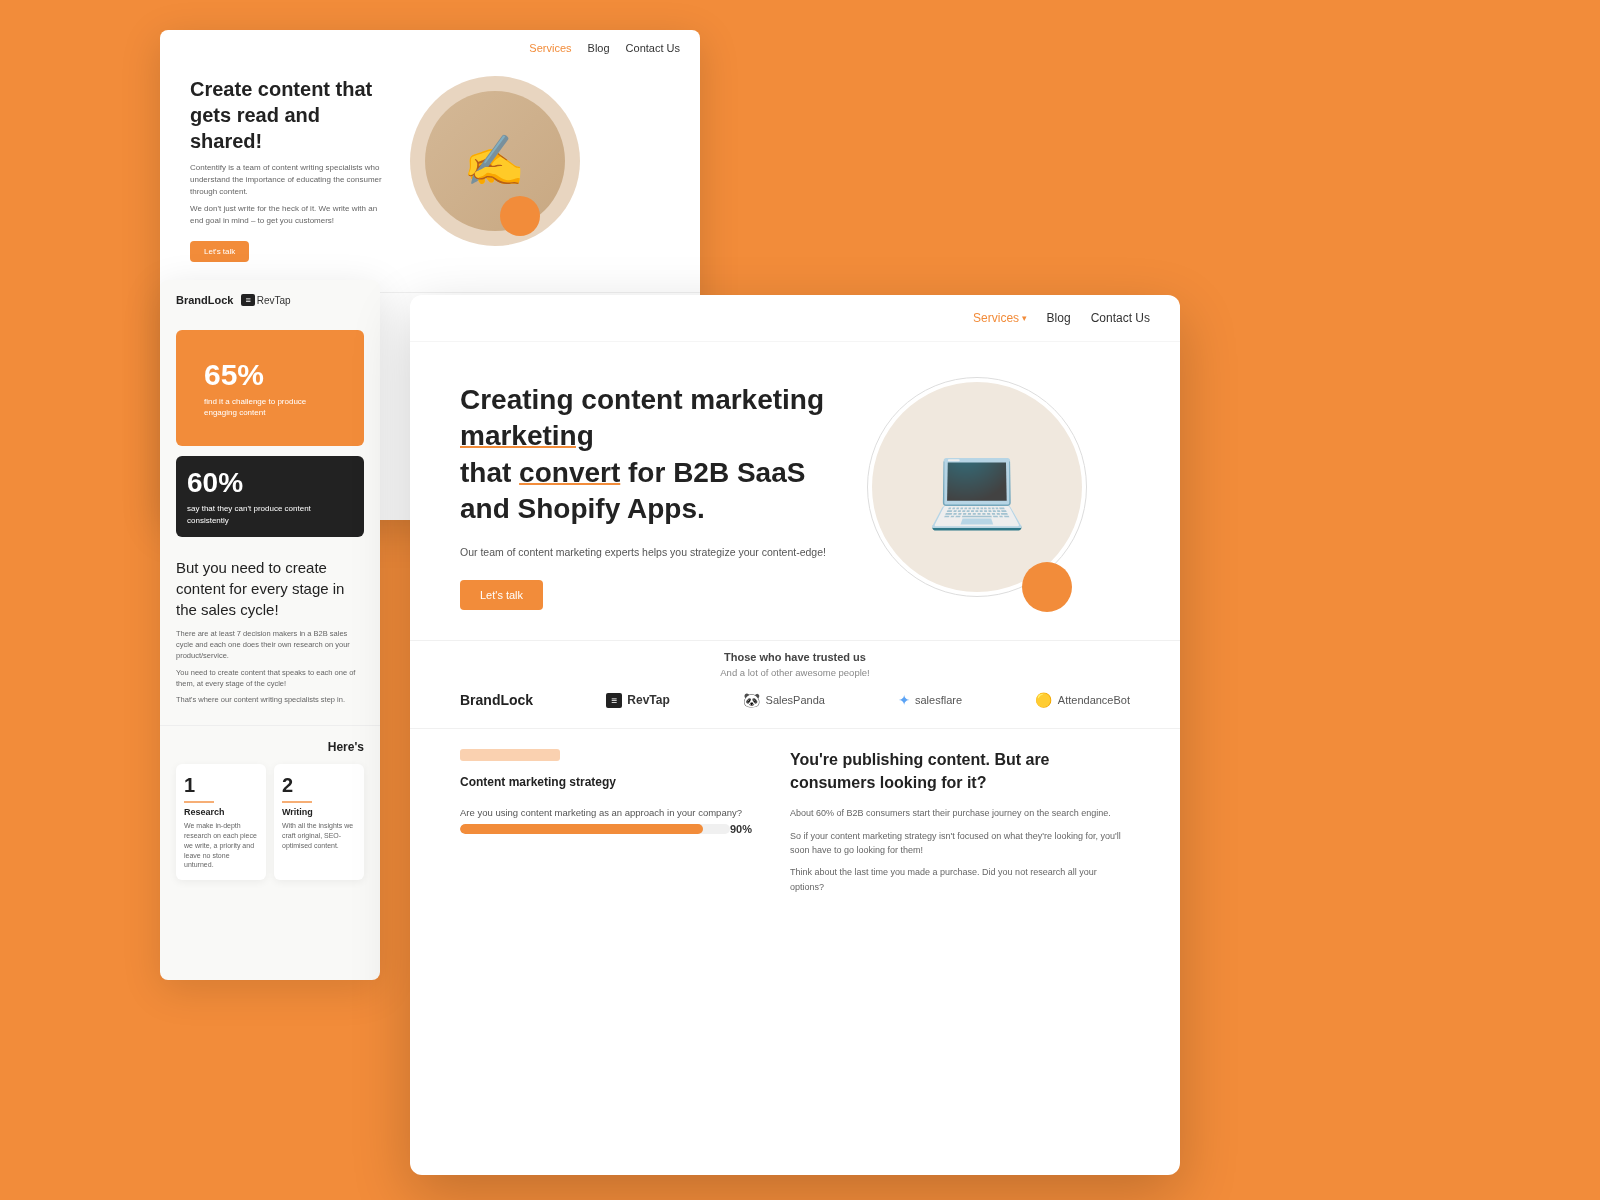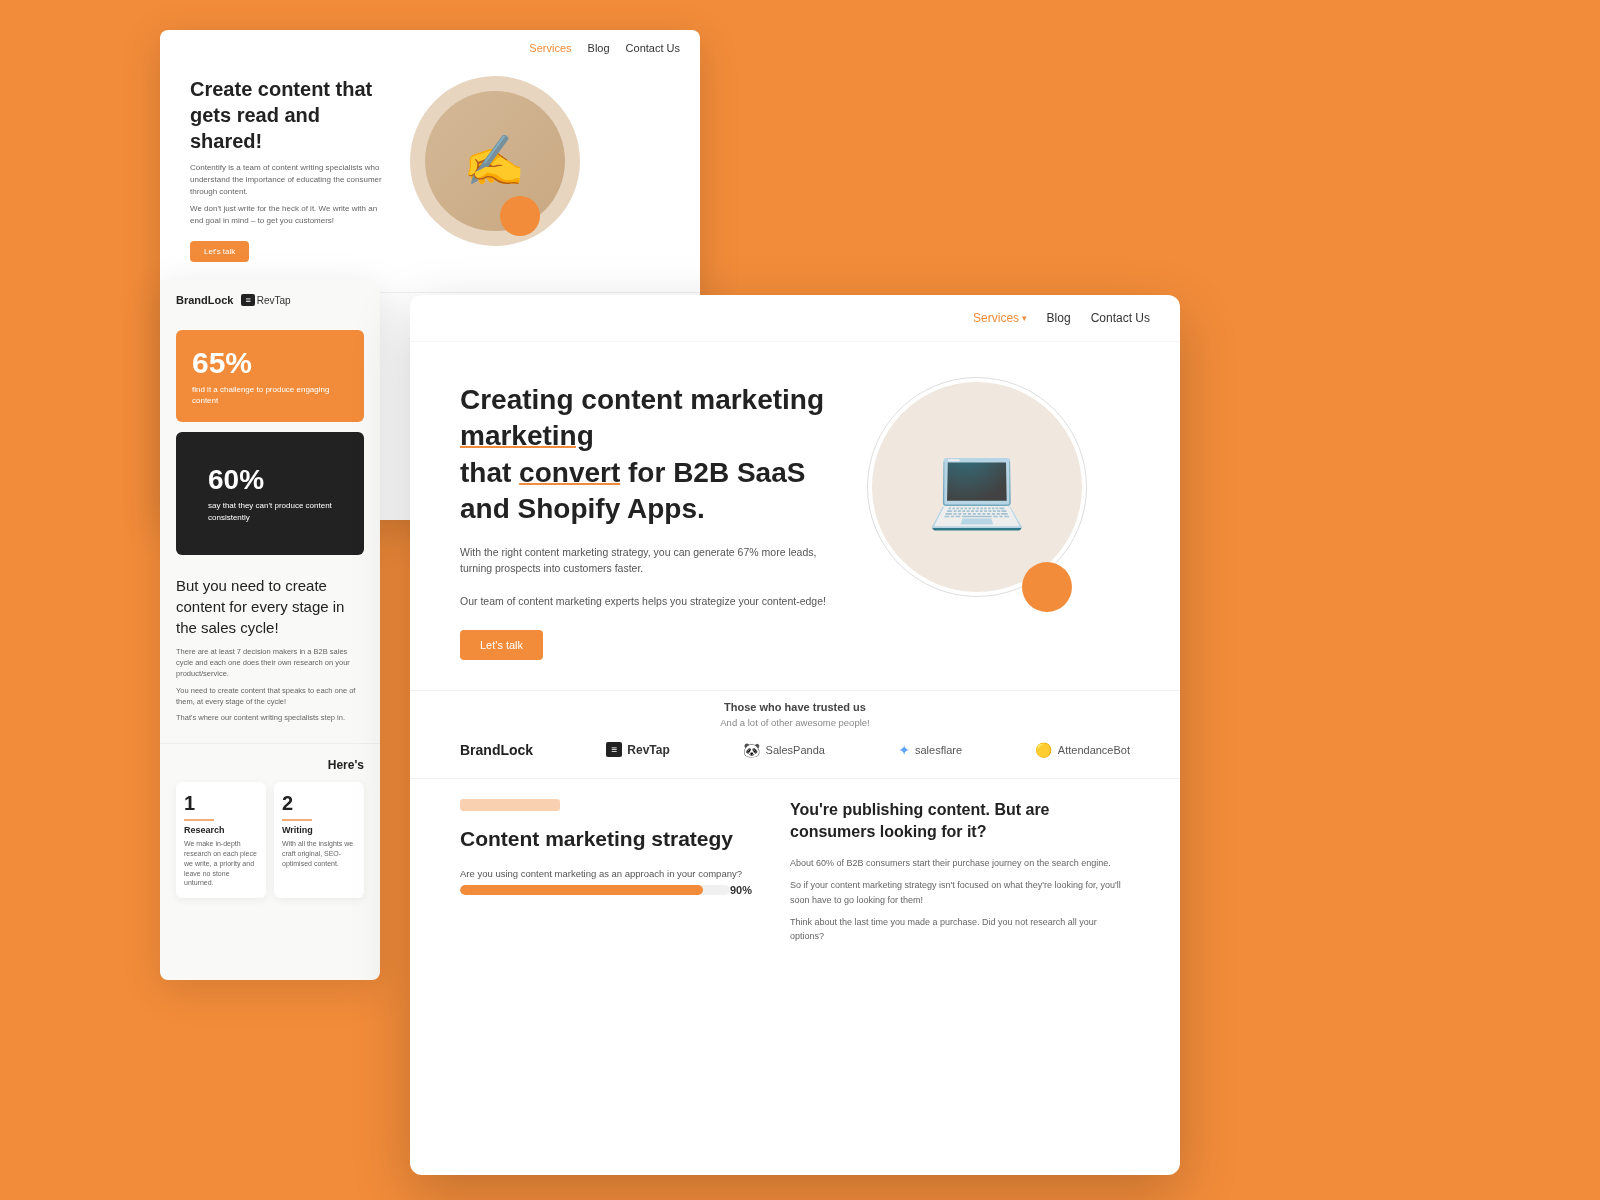--- a/index.html
+++ b/index.html
@@ -124,30 +124,30 @@
       align-items: center;
       gap: 8px;
       padding: 14px 16px;
     }
     .logo-brand { font-size: 11px; font-weight: 800; color: #222; }
     .logo-rev { font-size: 10px; color: #333; display: flex; align-items: center; gap: 2px; }
     .stat-box-orange {
       margin: 10px 16px;
       background: #F28C3A;
       border-radius: 6px;
-      padding: 16px;
+      padding: 28px;
       color: #fff;
     }
     .stat-box-orange .percent { font-size: 30px; font-weight: 800; }
     .stat-box-orange .desc { font-size: 8px; line-height: 1.4; margin-top: 4px; }
     .stat-box-dark {
       margin: 0 16px;
       background: #222;
       border-radius: 6px;
-      padding: 32px;
+      padding: 11px;
       color: #fff;
     }
     .stat-box-dark .percent { font-size: 28px; font-weight: 800; }
     .stat-box-dark .desc { font-size: 8px; line-height: 1.4; margin-top: 4px; }
 
     .left-panel-content {
       padding: 20px 16px;
     }
     .left-panel-content h2 {
       font-size: 15px;
@@ -355,21 +355,21 @@
     }
     .highlight-bar {
       width: 100px;
       height: 12px;
       background: #F28C3A;
       opacity: 0.4;
       border-radius: 3px;
       margin-bottom: 14px;
     }
     .content-marketing-box h2 {
-      font-size: 21px;
+      font-size: 12px;
       font-weight: 800;
       color: #222;
       margin-bottom: 16px;
       line-height: 1.3;
     }
 
     .stat-row {
       margin-bottom: 16px;
     }
     .stat-question {
@@ -505,21 +505,20 @@
     <span class="nav-item">Contact Us</span>
   </div>
 
   <div class="front-hero">
     <div class="front-hero-text">
       <h1>
         <span>Creating content marketing</span><br>
         <span class="underline-text">marketing</span><br>
         <span>that</span> <span class="underline-text">convert</span> <span>for B2B SaaS and Shopify Apps.</span>
       </h1>
-      <p class="sub">With the right content marketing strategy, you can generate 67% more leads, turning prospects into customers faster.</p>
       <p class="sub">Our team of content marketing experts helps you strategize your content-edge!</p>
       <button class="btn-lets-talk">Let's talk</button>
     </div>
     <div class="front-hero-image-wrap">
       <div style="position:relative;display:inline-block;">
         <div class="circle-ring"></div>
         <div class="front-hero-circle">
           💻
         </div>
         <div class="orange-dot-front"></div>

